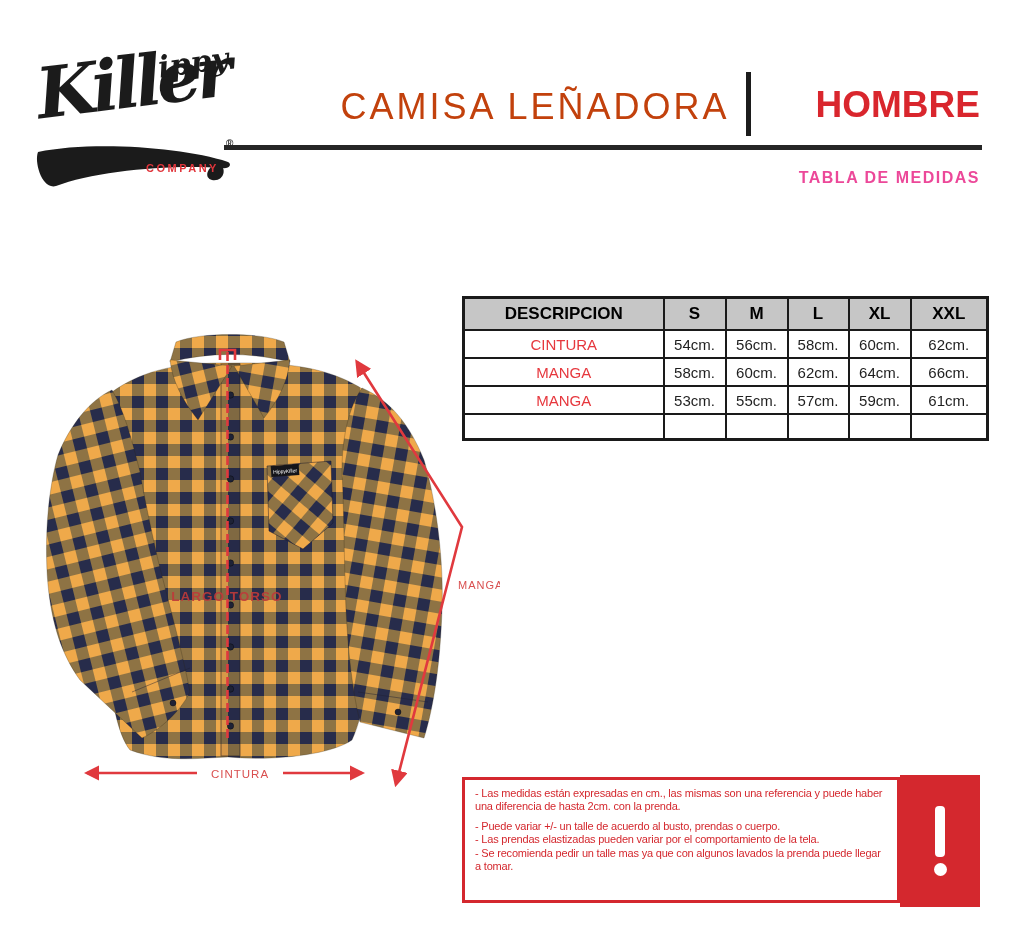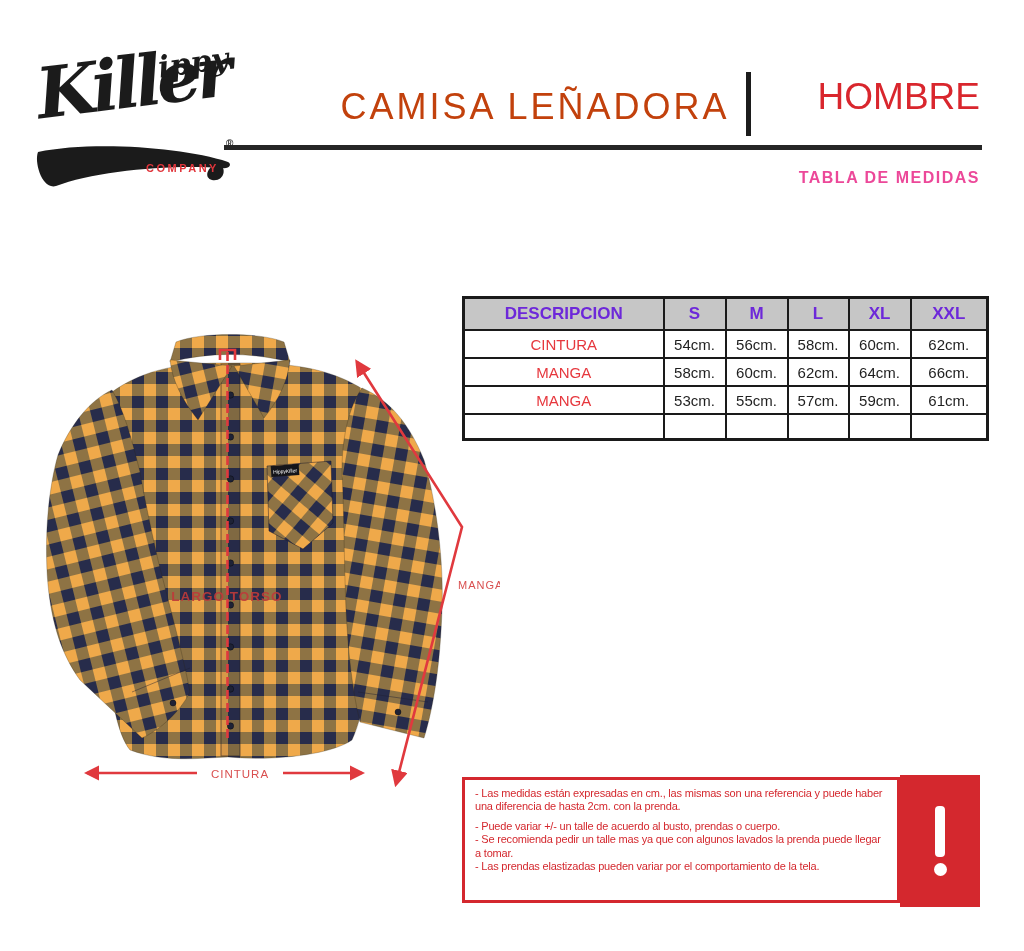--- a/index.html
+++ b/index.html
@@ -15,33 +15,33 @@
             font-style:italic;font-weight:700;font-size:30px;transform:rotate(-8deg);line-height:1;}
   .logo-reg{position:absolute;left:196px;top:112px;font-size:10px;font-weight:700;}
   .logo-swoosh{position:absolute;left:2px;top:112px;}
   .logo-company{position:absolute;left:116px;top:136px;color:#e0353b;font-weight:700;
                 font-size:11px;letter-spacing:2.5px;}
 
   
   .product-title{position:absolute;left:335px;top:86px;width:400px;text-align:center;
                  color:#c2410c;font-size:36px;font-weight:400;letter-spacing:3px;}
   .v-bar{position:absolute;left:746px;top:72px;width:5px;height:64px;background:#1c1c1c;}
-  .category{position:absolute;right:44px;top:76px;color:#d9262d;font-size:37px;
-            font-weight:400;letter-spacing:0px;}
+  .category{position:absolute;right:44px;top:84px;color:#d9262d;font-size:37px;
+            font-weight:700;letter-spacing:0px;}
   .h-rule{position:absolute;left:224px;top:145px;width:758px;height:5px;background:#262626;}
   .subtitle{position:absolute;right:44px;top:169px;color:#ec4899;font-size:16px;
             font-weight:700;letter-spacing:1.5px;}
 
   
   .size-table{position:absolute;left:462px;top:296px;border-collapse:collapse;
               table-layout:fixed;width:524px;}
   .size-table th,.size-table td{border:2px solid #1a1a1a;padding:0;text-align:center;
               overflow:hidden;white-space:nowrap;}
   .size-table{border:3px solid #1a1a1a;}
-  .size-table th{background:#c6c6c6;height:30px;font-size:17px;color:#6d28d9;font-weight:700;}
+  .size-table th{background:#c6c6c6;height:30px;font-size:17px;color:#000000;font-weight:700;}
   .size-table td{height:26px;font-size:15px;color:#1f1f1f;background:#fff;}
   .size-table td.rowlabel{color:#e6373d;}
   .size-table tr.empty td{height:23px;}
 
   
   .notes-box{position:absolute;left:462px;top:777px;width:438px;height:126px;
              border:3px solid #d4282e;background:#fff;box-sizing:border-box;
              padding:7px 10px 0 10px;}
   .notes-box p{margin:0;color:#d4282e;font-size:11px;font-weight:400;line-height:1.22;
                letter-spacing:-0.2px;}
@@ -219,22 +219,22 @@
       <td></td>
       <td></td>
       <td></td>
     </tr>
   </tbody>
     </table>
 
   <div class="notes-box">
     <p class="gap">- Las medidas están expresadas en cm., las mismas son una referencia y puede haber una diferencia de hasta 2cm. con la prenda.</p>
     <p>- Puede variar +/- un talle de acuerdo al busto, prendas o cuerpo.</p>
+    <p>- Las prendas elastizadas pueden variar por el comportamiento de la tela.</p>
     <p>- Se recomienda pedir un talle mas ya que con algunos lavados la prenda puede llegar a tomar.</p>
-    <p>- Las prendas elastizadas pueden variar por el comportamiento de la tela.</p>
   </div>
   <div class="alert-box">
     <div>
       <div class="alert-bar"></div>
       <div class="alert-dot"></div>
     </div>
   </div>
 
 </div>
 

